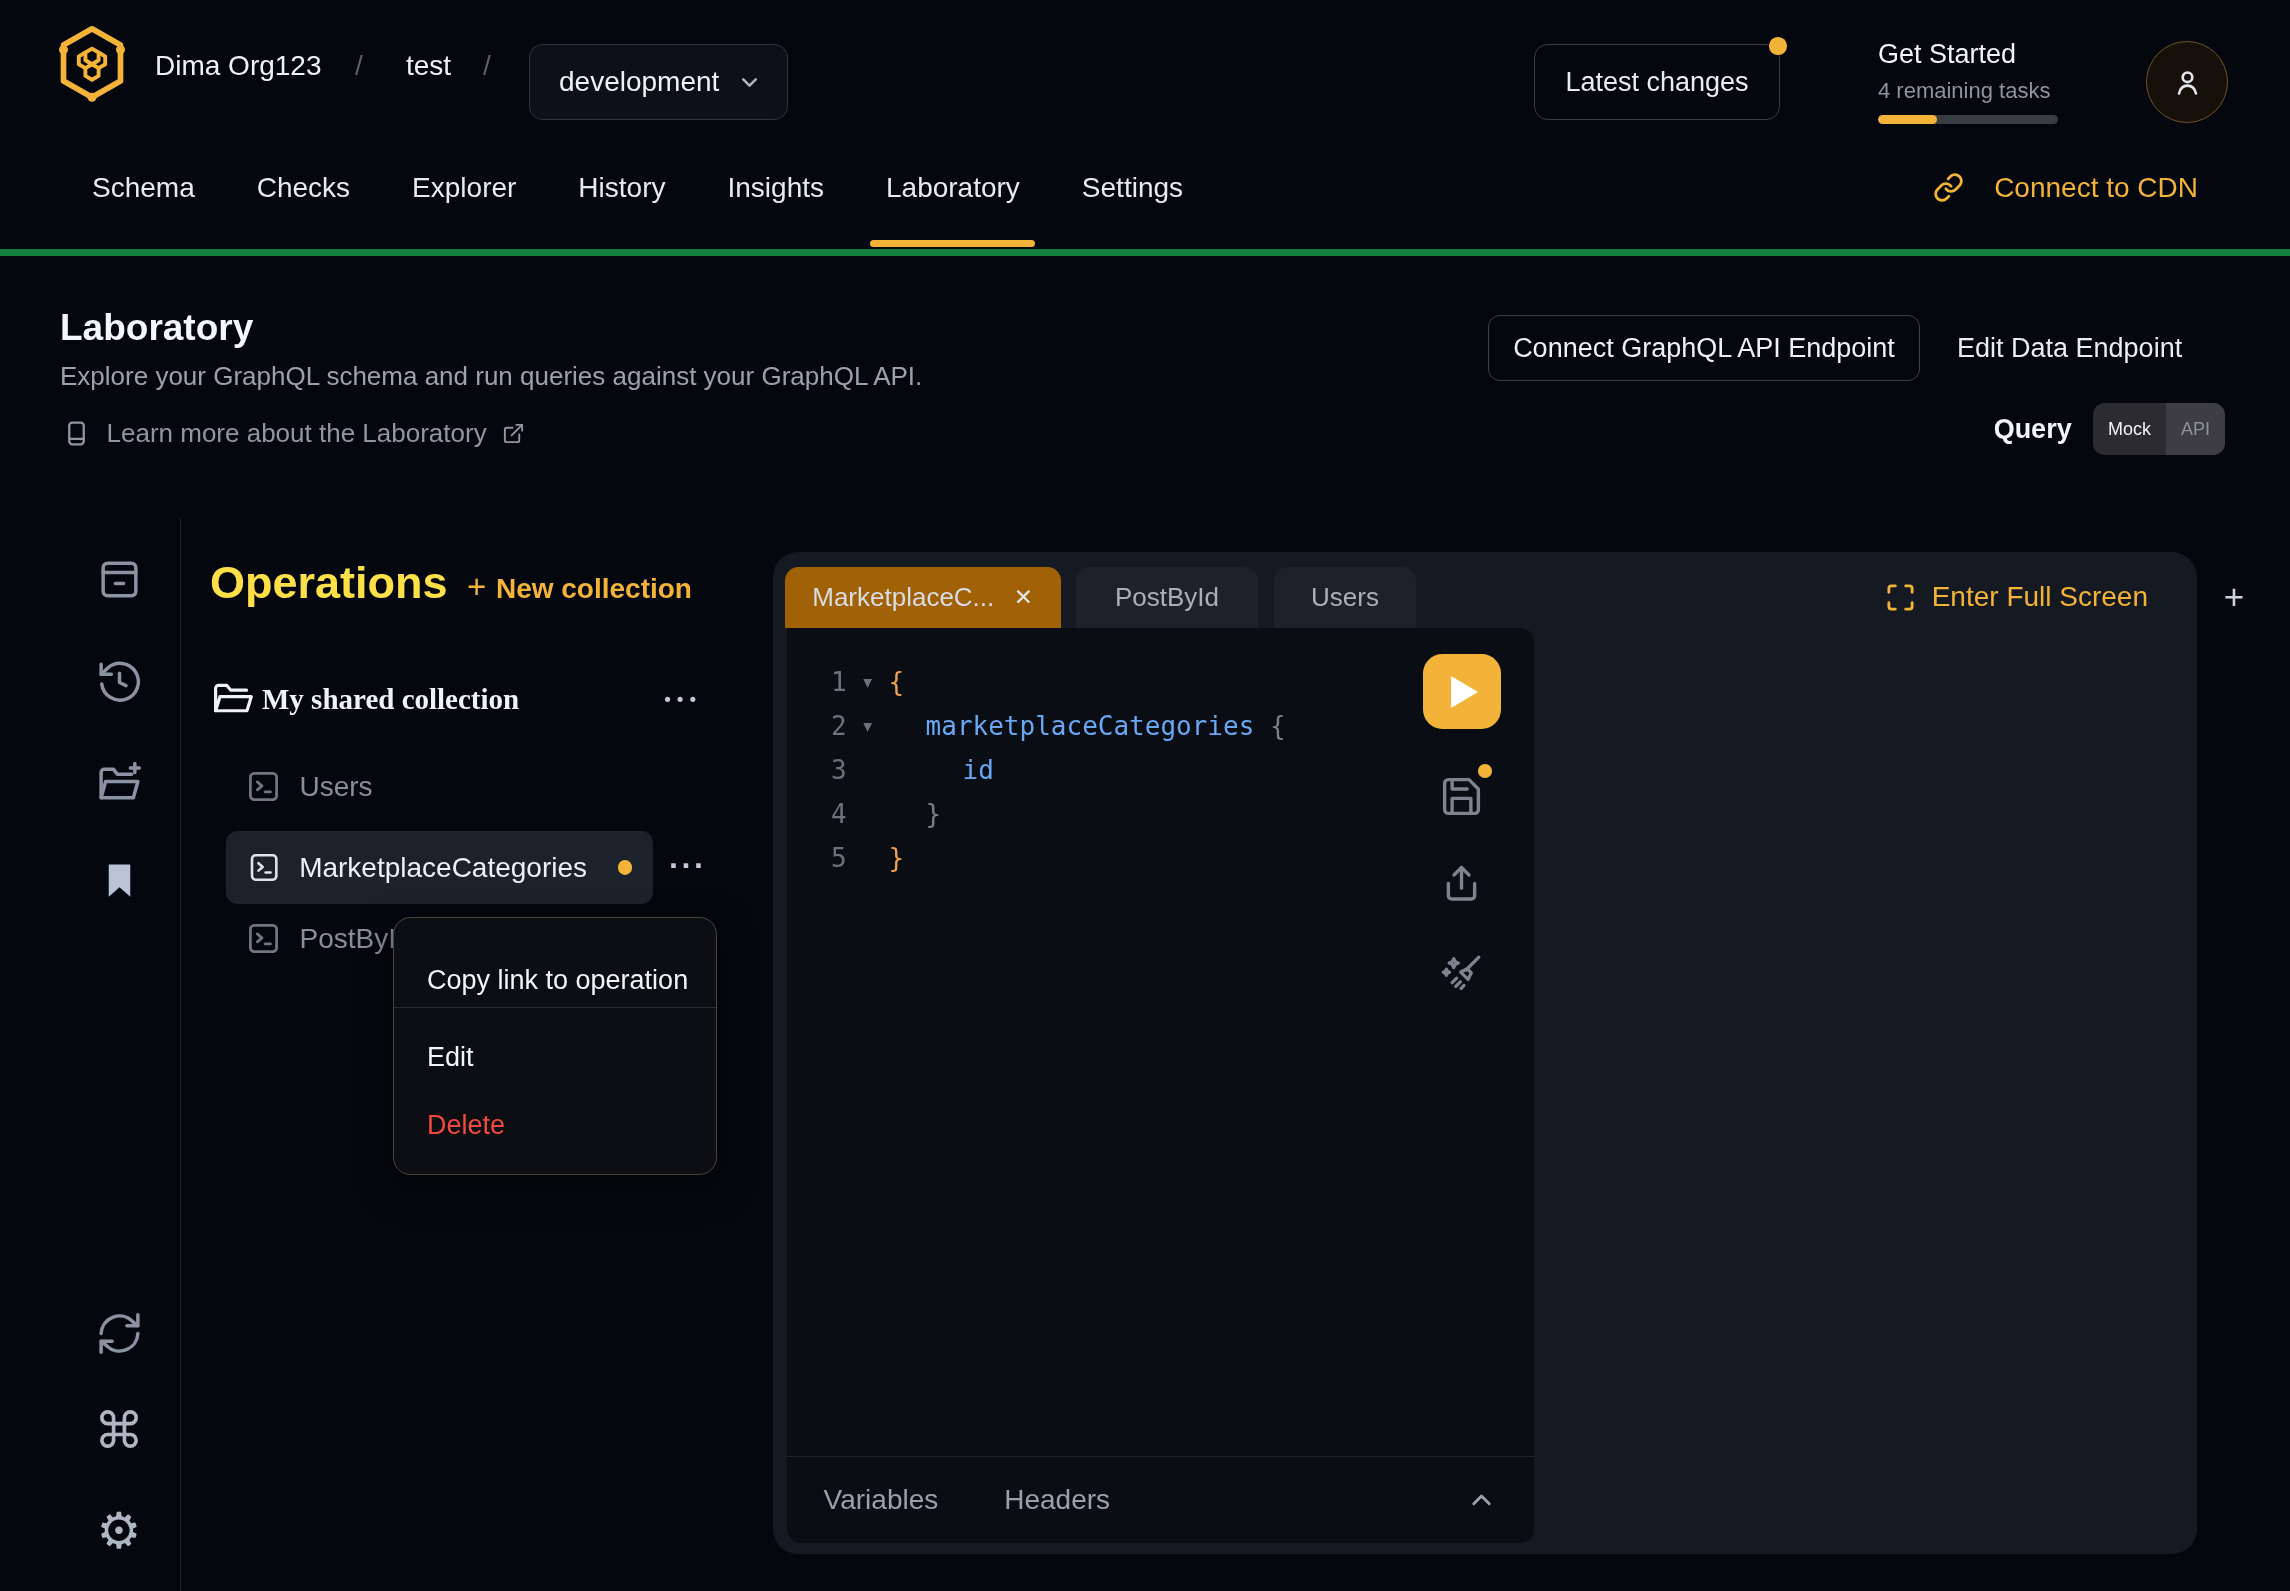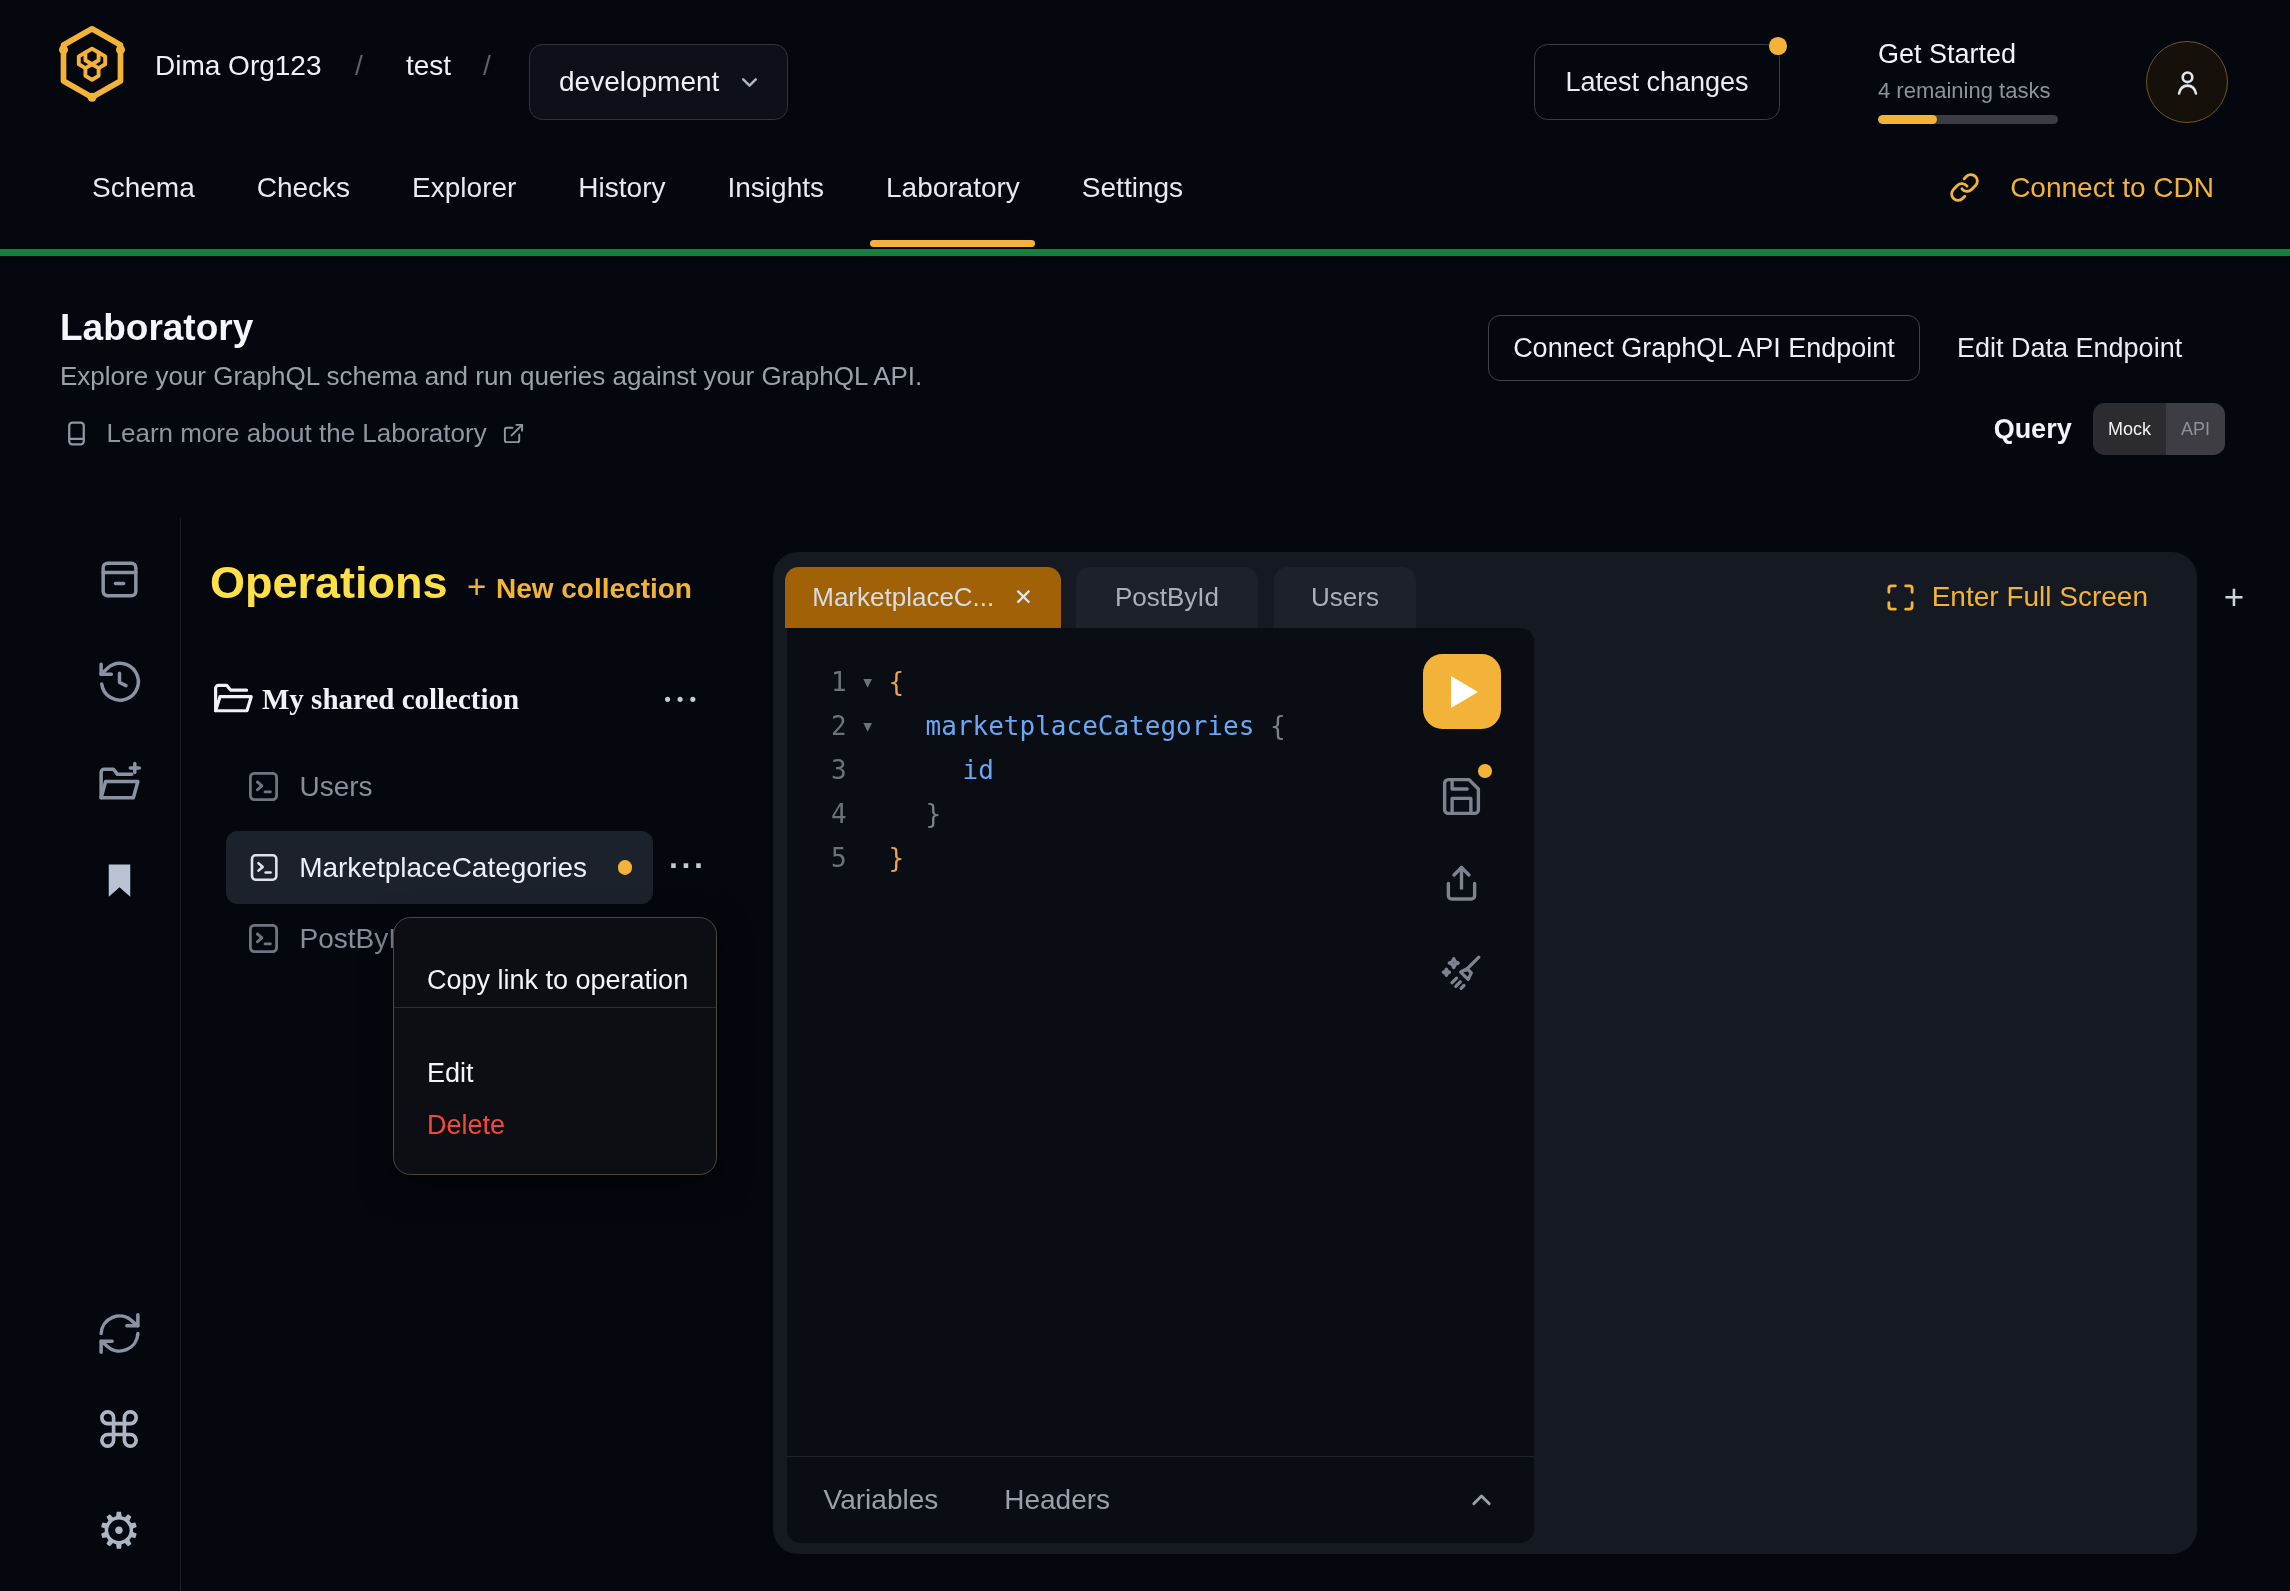--- a/index.html
+++ b/index.html
@@ -30,21 +30,21 @@
   .avatar{position:absolute;left:2146px;top:41px;width:82px;height:82px;border-radius:50%;
     background:#151009;border:1.9px solid #6e5626;box-sizing:border-box;
     display:flex;align-items:center;justify-content:center;cursor:pointer;}
 
   
   .navbar{position:absolute;top:126px;left:0;width:2290px;height:130px;
     border-bottom:7px solid #15803d;box-sizing:border-box;display:flex;align-items:center;}
   .nav-tabs{display:flex;gap:62px;margin-left:92px;height:100%;}
   .nav-tab{position:relative;display:flex;align-items:center;font-size:28px;color:#e7eaef;cursor:pointer;}
   .nav-tab.active::after{content:"";position:absolute;left:-15.5px;right:-15.5px;bottom:1.9px;height:6.8px;border-radius:3.9px;background:var(--accent);}
-  .cdn-link{position:absolute;right:76px;top:0;height:100%;display:flex;align-items:center;gap:30px;
+  .cdn-link{position:absolute;right:92px;top:0;height:100%;display:flex;align-items:center;gap:30px;
     color:var(--accent);font-size:28px;cursor:pointer;}
 
   
   .hero-title{position:absolute;left:60px;top:307px;font-size:37px;font-weight:600;color:#f4f6f9;}
   .hero-desc{position:absolute;left:60px;top:361px;font-size:26px;color:#9ba1ab;}
   .learn-more{position:absolute;left:62px;top:417px;display:flex;align-items:center;gap:15.5px;
     font-size:26px;color:#8f96a1;cursor:pointer;}
   .connect-api-btn{position:absolute;left:1488px;top:315px;width:432px;height:66px;box-sizing:border-box;
     border:1.9px solid #3e424b;border-radius:12px;background:transparent;
     display:flex;align-items:center;justify-content:center;font-size:27px;color:#eef0f4;cursor:pointer;}
@@ -83,21 +83,21 @@
   .unsaved-dot{width:14.6px;height:14.6px;border-radius:50%;background:var(--accent);margin-left:13.6px;}
   .sel-dots{position:absolute;left:489px;top:342px;}
 
   
   .ctx-menu{position:absolute;left:213px;top:403px;width:324px;height:258px;box-sizing:border-box;
     background:#0c0e13;border:1.9px solid #4b473d;border-radius:17.5px;z-index:10;
     box-shadow:0 11.6px 33px rgba(0,0,0,.55);}
   .ctx-item{position:absolute;left:33px;font-size:27px;color:#f2f4f7;cursor:pointer;white-space:nowrap;}
   .ctx-copy{top:47px;}
   .ctx-divider{position:absolute;left:0;right:0;top:89px;height:1px;background:#2a2d34;}
-  .ctx-edit{top:140px;text-align:right;}
+  .ctx-edit{top:124px;text-align:right;}
   .ctx-delete{top:192px;color:var(--danger);}
 
   
   .panel{position:absolute;left:773px;top:38px;width:1424px;height:1002px;background:#151a22;border-radius:25px;}
   .etab{position:absolute;top:14.6px;height:61px;border-radius:13.6px 13.6px 0 0;display:flex;align-items:center;
     justify-content:center;font-size:26px;cursor:pointer;box-sizing:border-box;}
   .etab.active{left:11.6px;width:276px;background:#a16207;color:#d8dce3;gap:19.4px;}
   .etab.inactive{background:#1c212a;color:#a9b0bb;}
   .etab-post{left:303px;width:182px;}
   .etab-users{left:501px;width:142px;}

